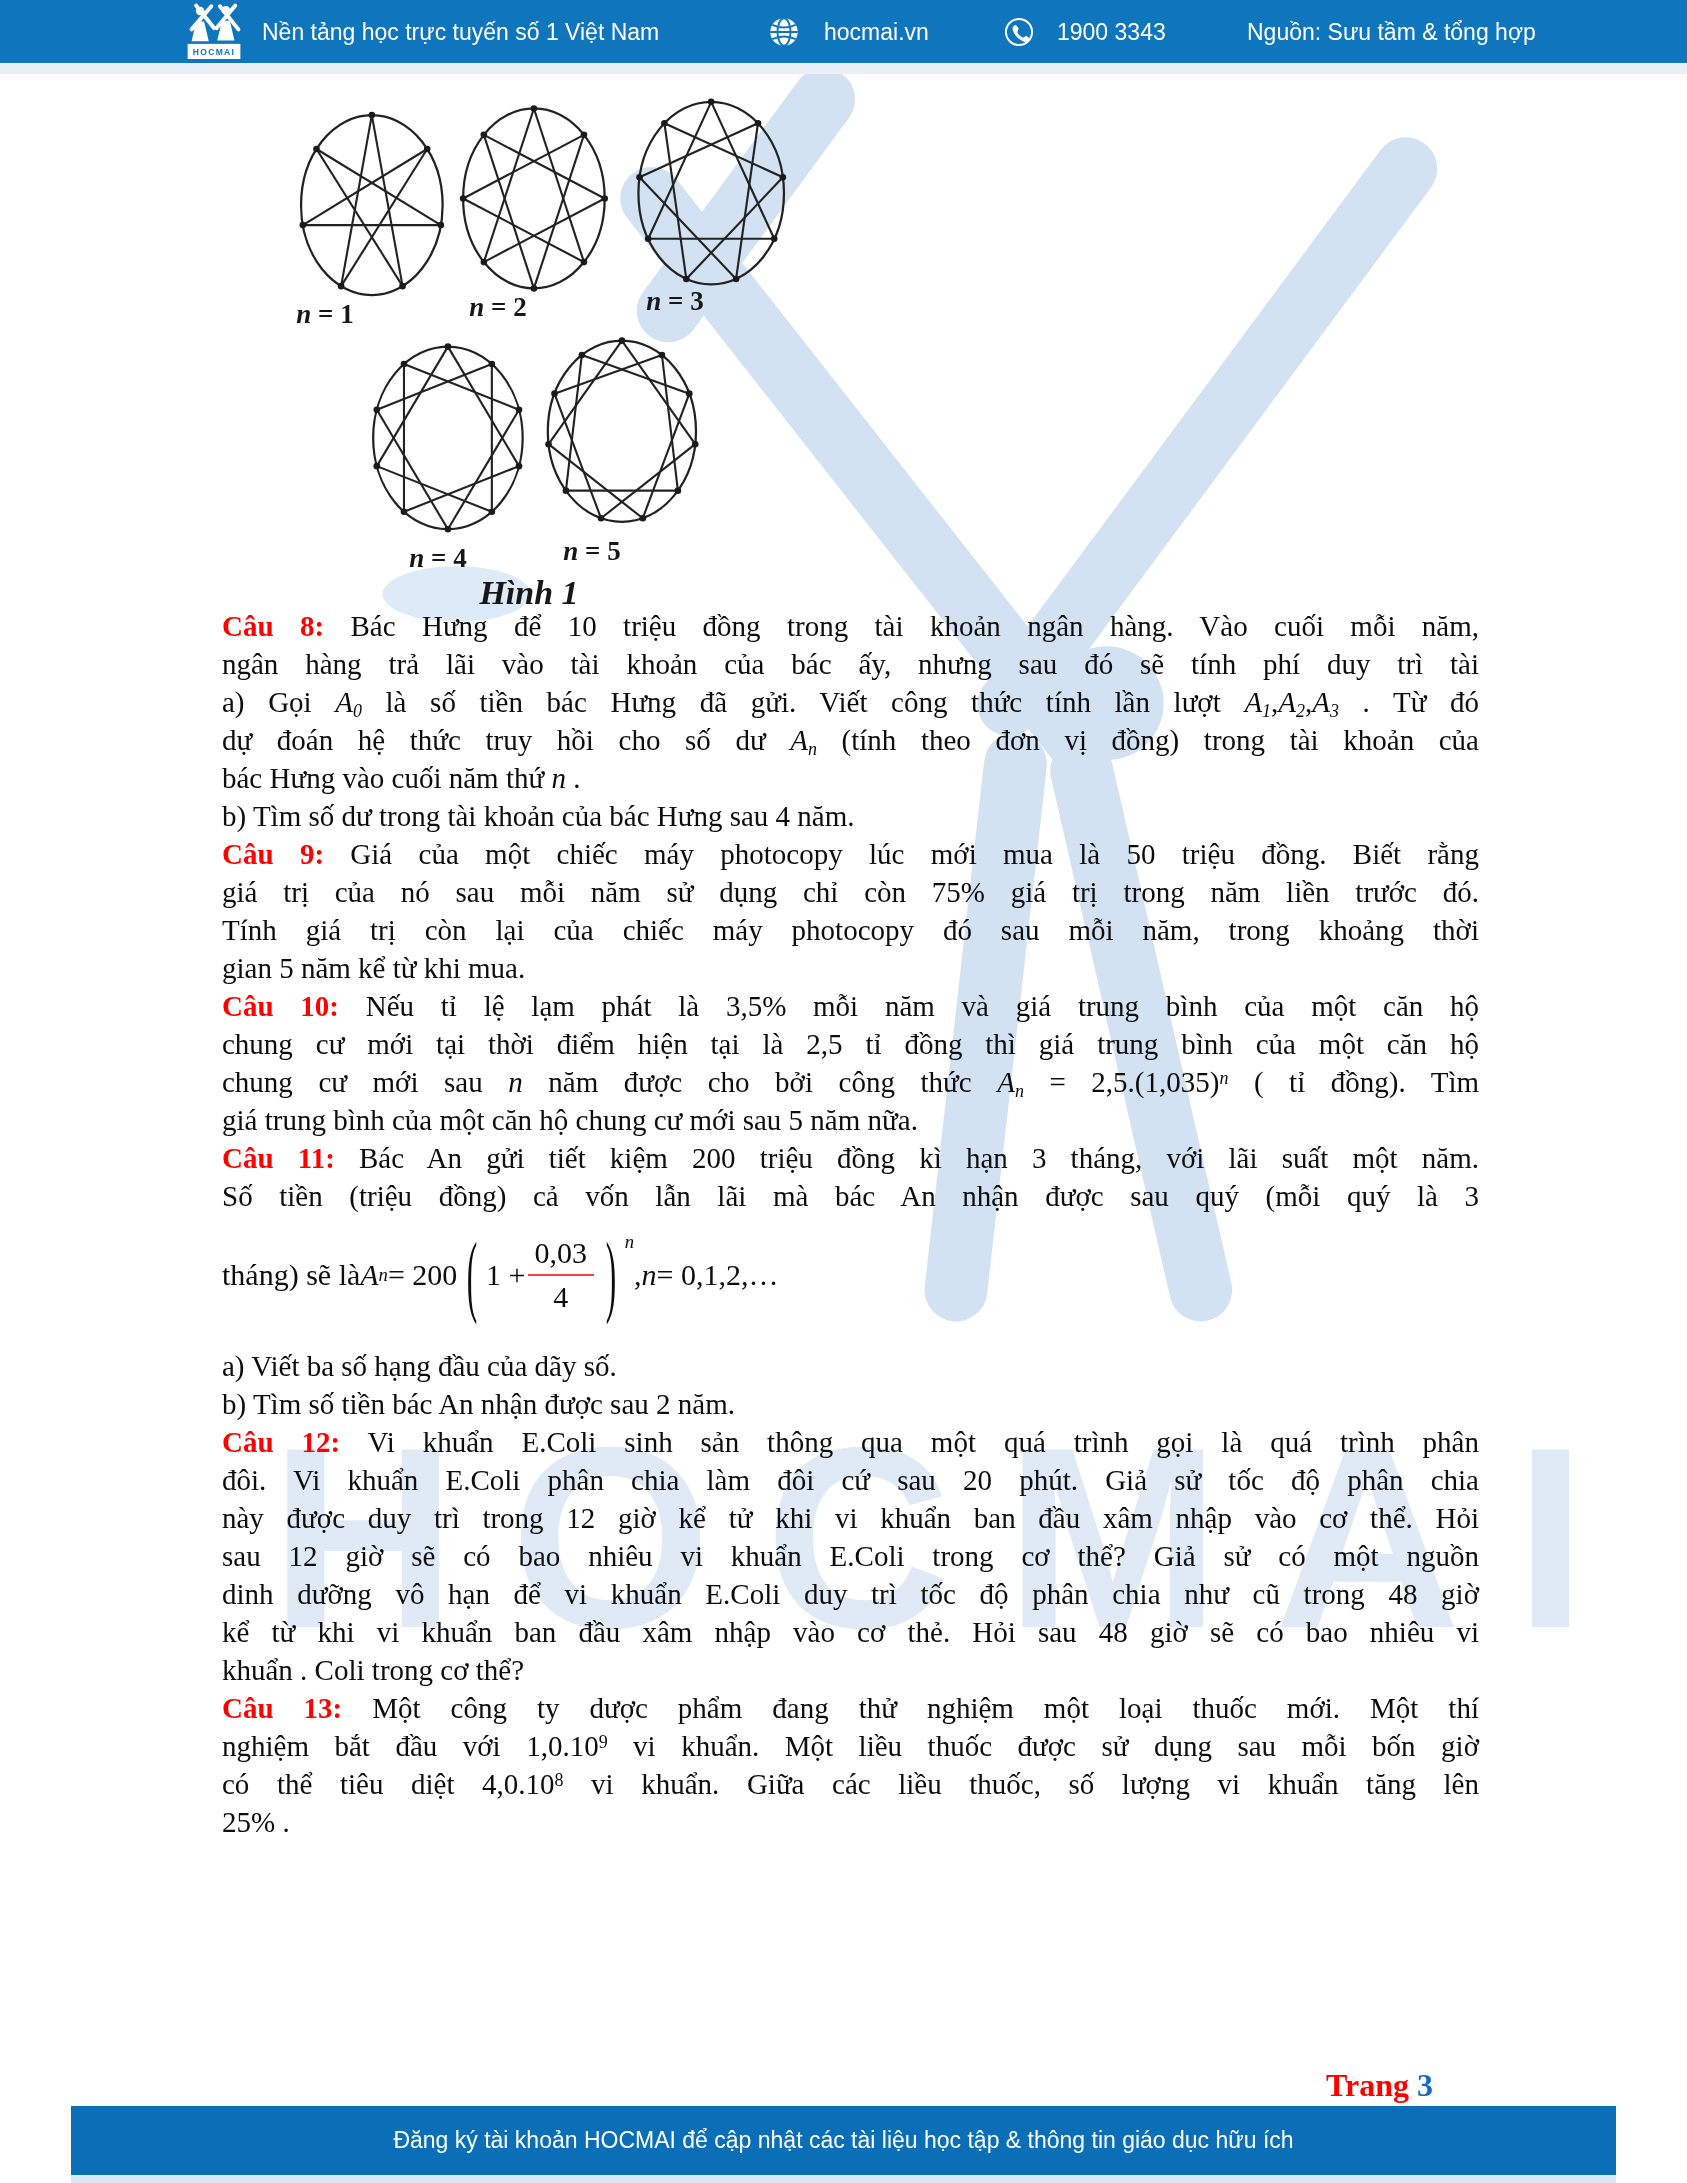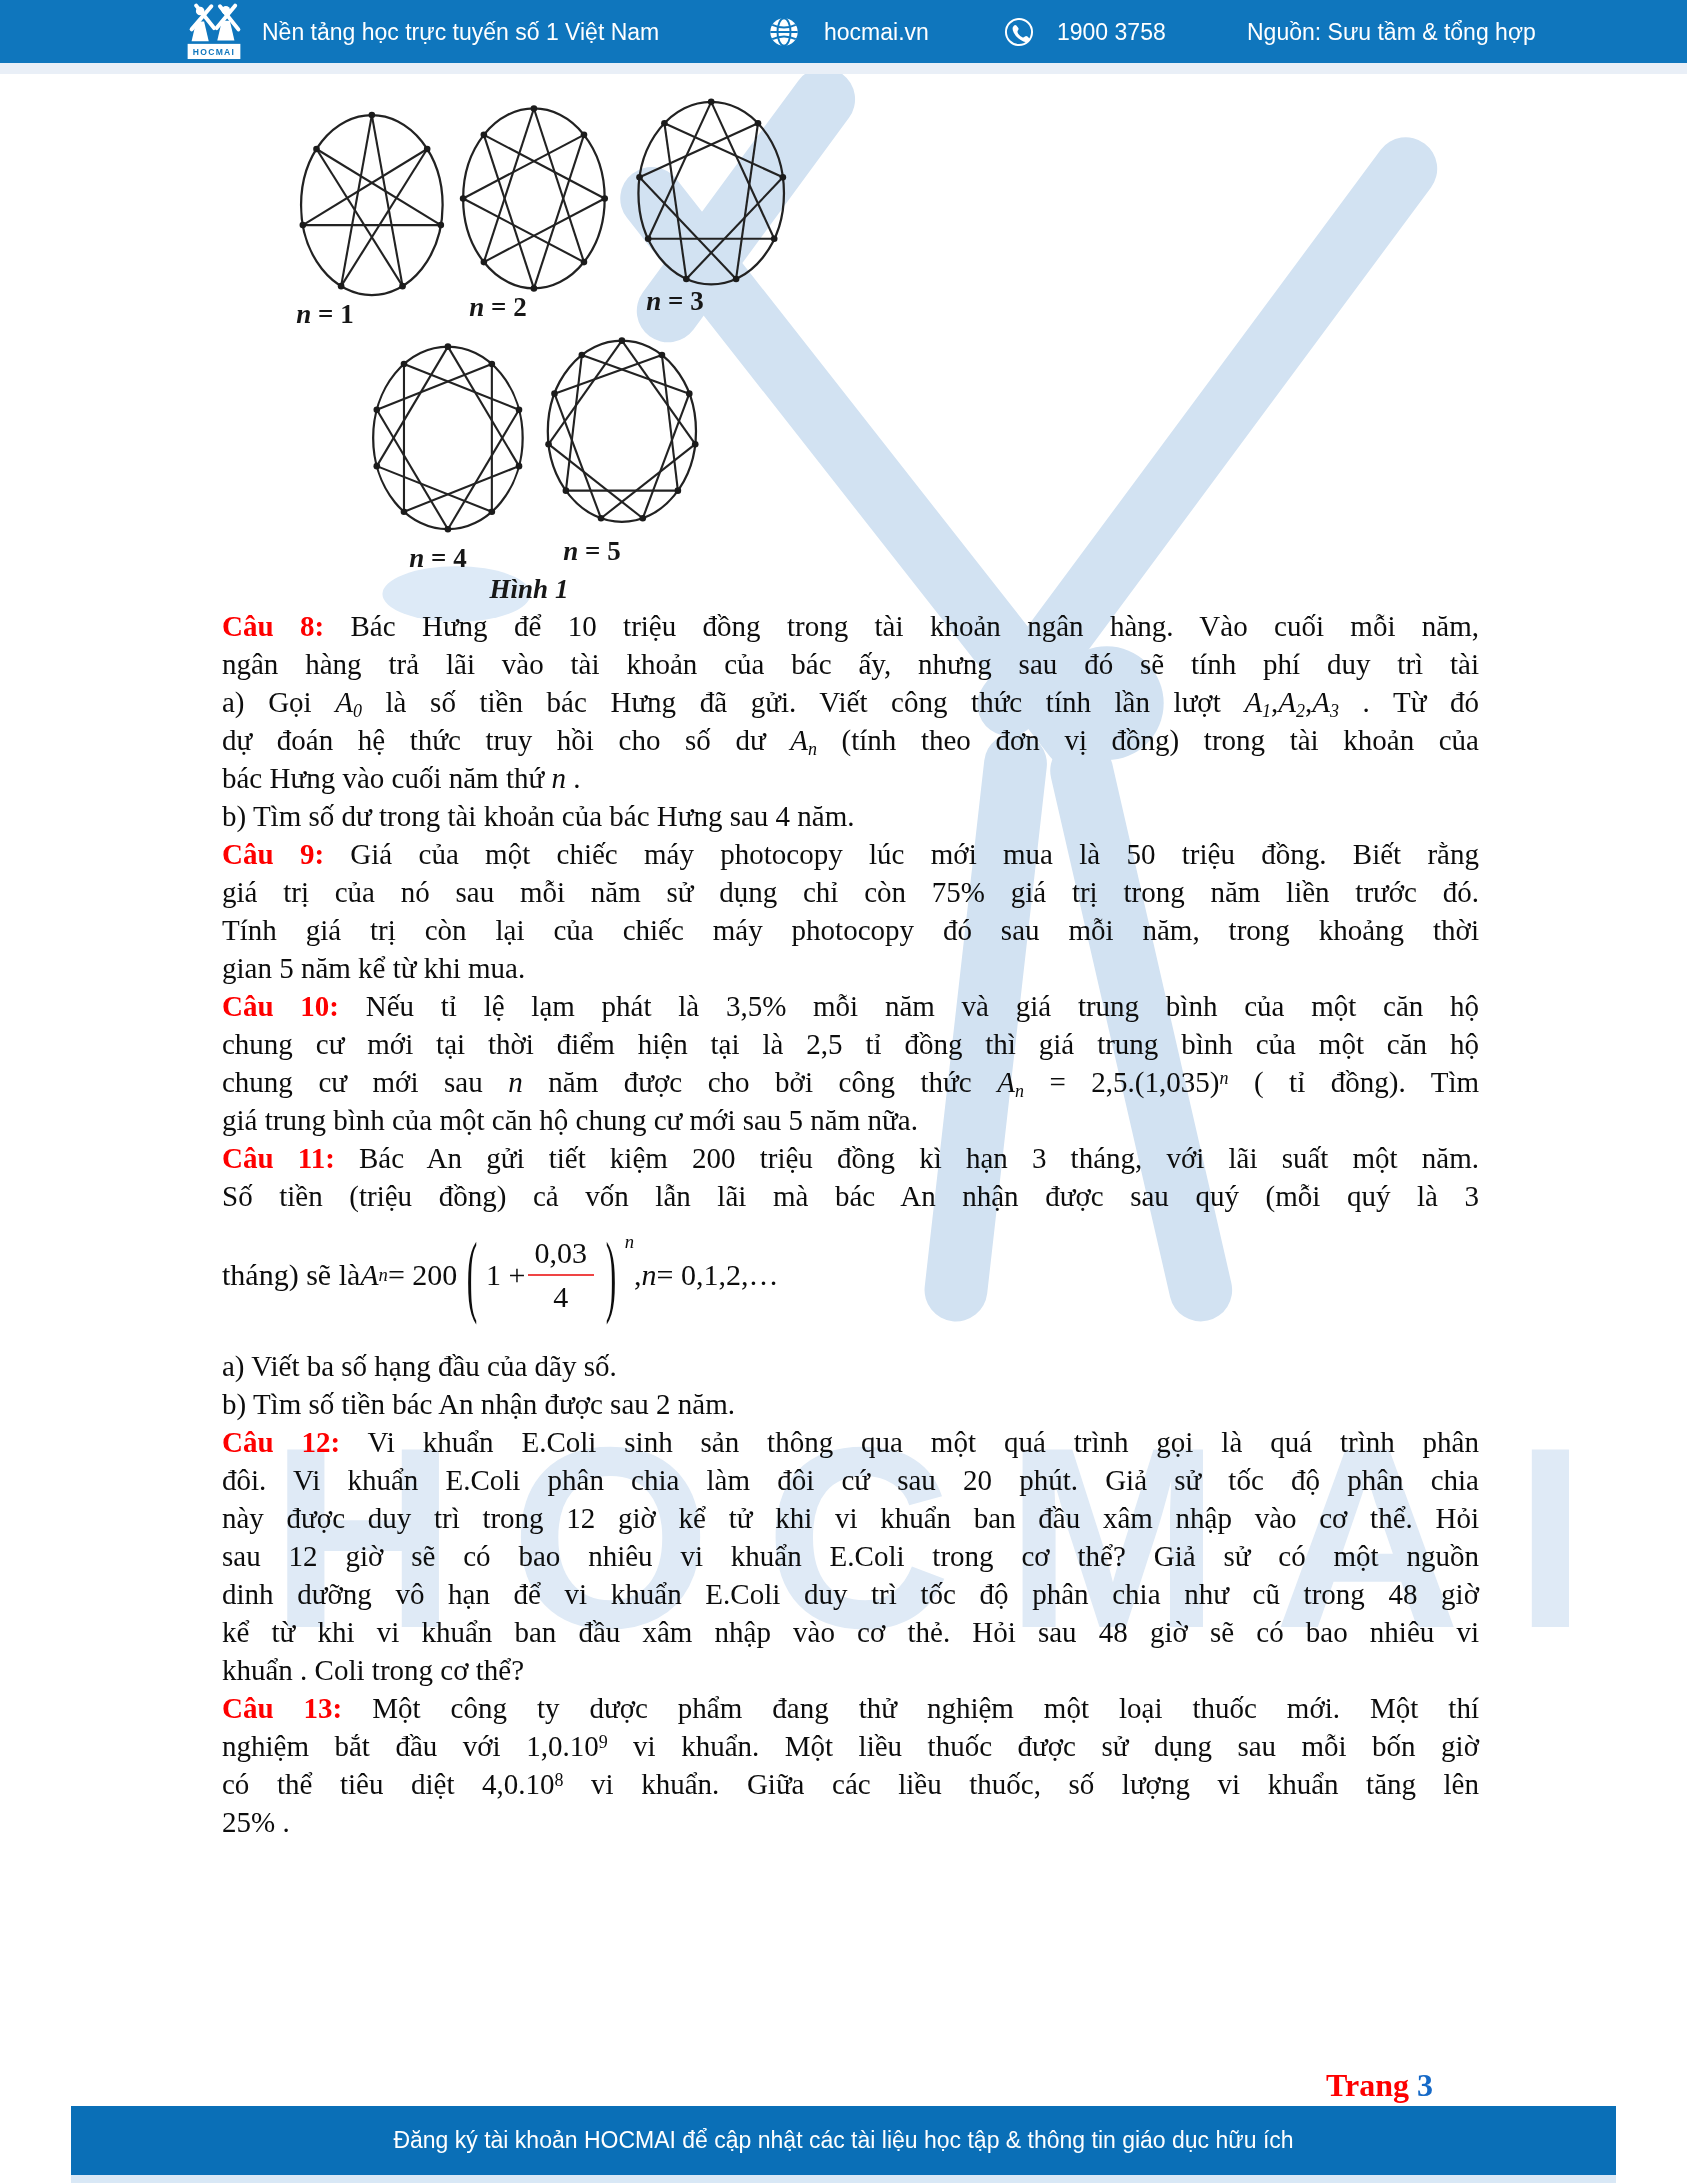--- a/index.html
+++ b/index.html
@@ -15,21 +15,21 @@
   .header-strip{position:absolute;left:0;top:63px;width:1687px;height:10.6px;background:#e9eff7;}
   .hdr-item{position:absolute;top:50%;transform:translateY(-50%);color:#fff;
     font-family:"Liberation Sans",sans-serif;font-size:23px;white-space:nowrap;}
   .logo-wrap{position:absolute;left:186px;top:2.6px;width:56px;height:58px;}
   
   #figure-svg{position:absolute;left:0;top:0;width:1687px;height:2183px;pointer-events:none;}
   .star-label{position:absolute;transform:translateX(-50%);font-size:27px;color:#171717;
     font-family:"Liberation Serif",serif;white-space:nowrap;font-weight:600;}
   .star-label .it{font-style:italic;font-weight:600;}
   .figure-caption{position:absolute;left:529px;top:574px;transform:translateX(-50%);
-    font-size:27px;font-weight:bold;font-style:italic;color:#171717;}
+    font-size:34px;font-weight:bold;font-style:italic;color:#171717;}
   
   .watermark-word{
     position:absolute;left:270px;top:1409px;z-index:0;
     font-family:"Liberation Sans",sans-serif;font-weight:800;
     font-size:258px;letter-spacing:54px;line-height:1;
     color:var(--wm-word,#dfeaf6);white-space:nowrap;
   }
   #wm-svg{position:absolute;left:0;top:0;width:1687px;height:2183px;z-index:0;pointer-events:none;}
   
   .content{
@@ -104,21 +104,21 @@
       <line x1="2" y1="23" x2="44" y2="23"></line>
       <path d="M 5 12 Q 23 20 41 12"></path>
       <path d="M 5 34 Q 23 26 41 34"></path>
     </g>
   </svg>
   <div class="hdr-item" style="left:824px;">hocmai.vn</div>
   <svg class="hdr-item" style="left:1004px;width:30px;height:30px;" viewBox="0 0 46 46">
     <circle cx="23" cy="23" r="20" fill="none" stroke="#ffffff" stroke-width="3"></circle>
     <path d="M 14 15 q 2 -4 5 -2 l 3 4 q 1 2 -1 4 q -1 2 1 5 q 3 4 6 5 q 2 1 4 -1 q 2 -2 4 0 l 3 3 q 2 3 -2 5 q -5 2 -12 -3 q -7 -5 -10 -11 q -3 -6 -1 -9 z" fill="#ffffff"></path>
   </svg>
-  <div class="hdr-item" style="left:1057px;">1900 3758</div>
+  <div class="hdr-item" style="left:1057px;">1900 3343</div>
   <div class="hdr-item" style="left:1247px;">Nguồn: Sưu tầm &amp; tổng hợp</div>
 </div>
 <div class="header-strip"></div>
 
 <svg id="figure-svg" viewBox="0 0 2550 3300" xmlns="http://www.w3.org/2000/svg">
     <ellipse cx="562" cy="310" rx="107" ry="136" fill="none" stroke="#222" stroke-width="3.4"></ellipse>
     <line x1="562" y1="174" x2="608.4255600855787" y2="432.531766034729" stroke="#222" stroke-width="3.2"></line>
     <line x1="645.6559686240792" y1="225.20538694721225" x2="515.5744399144213" y2="432.531766034729" stroke="#222" stroke-width="3.2"></line>
     <line x1="666.3172866034552" y1="340.2628470180588" x2="457.68271339654484" y2="340.2628470180588" stroke="#222" stroke-width="3.2"></line>
     <line x1="608.4255600855787" y1="432.531766034729" x2="478.3440313759208" y2="225.20538694721228" stroke="#222" stroke-width="3.2"></line>

